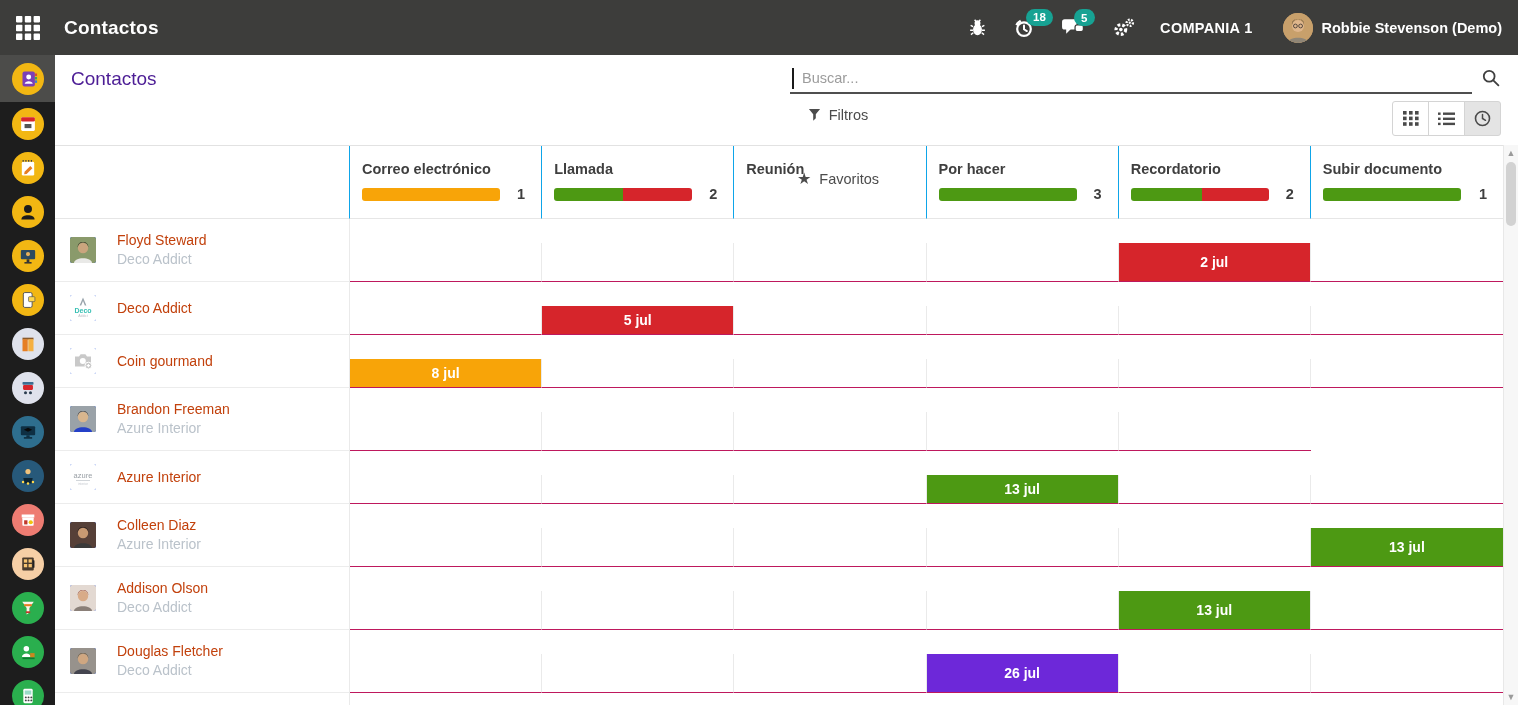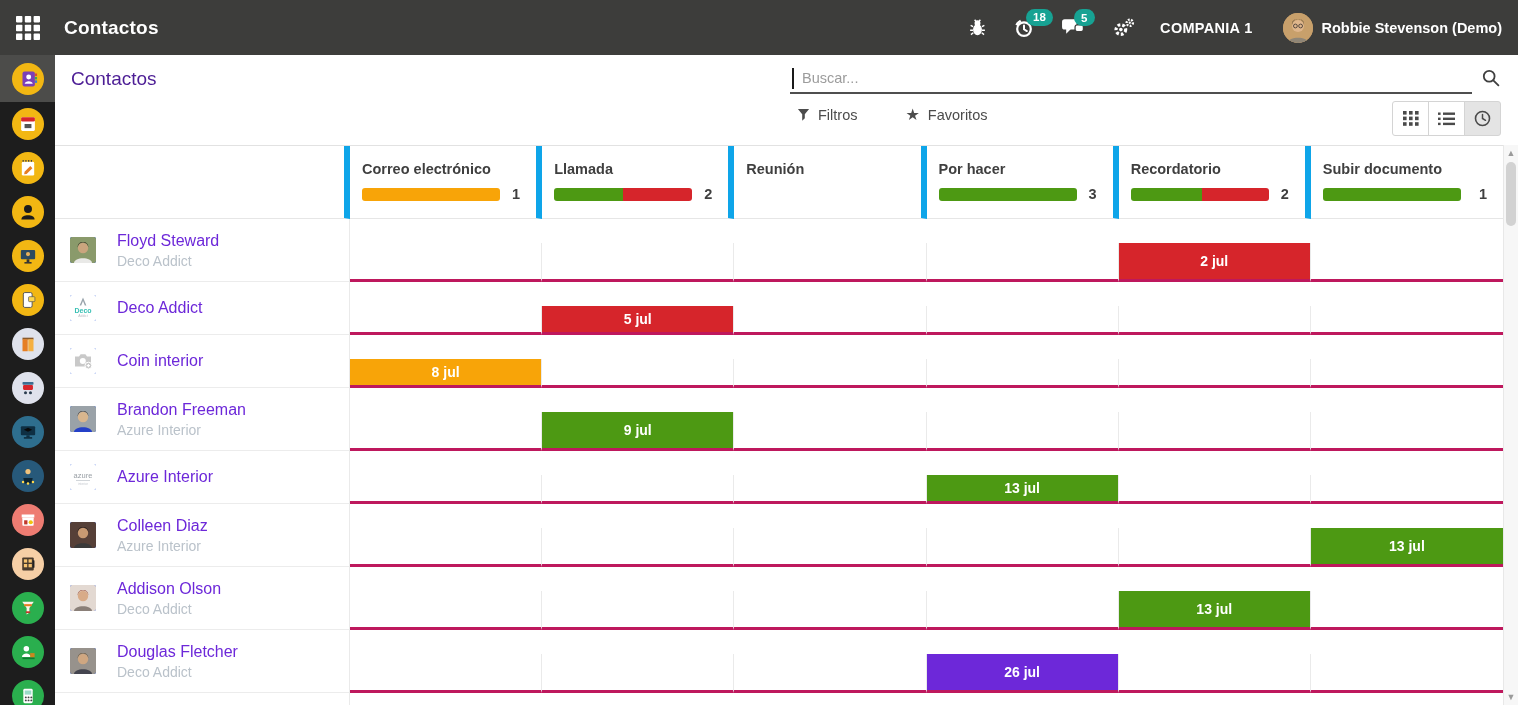--- a/index.html
+++ b/index.html
@@ -27,48 +27,48 @@
   .main { position:absolute; top:55px; left:55px; right:0; bottom:0; background:#fff; }
   .breadcrumb { position:absolute; left:16px; top:13px; font-size:19px; color:#4c1d95; }
 
   .search-wrap { position:absolute; left:735px; top:9px; width:710px; }
   .search-line { position:relative; border-bottom:2px solid #4f4f4f; margin-right:28px; height:30px; display:flex; align-items:center; }
   .caret { position:absolute; left:2px; top:4px; width:2px; height:21px; background:#1a1a1a; }
   .search-input { border:none; outline:none; width:100%; font-size:14.5px; color:#444; padding-left:12px; font-family:"Liberation Sans",sans-serif; background:transparent; }
   .search-input::placeholder { color:#9c9c9c; opacity:1; }
   .search-glass { position:absolute; right:0; top:5px; cursor:pointer; }
 
-  .filters-row { position:absolute; left:742px; top:52px; display:flex; align-items:center; gap:48px; }
+  .filters-row { position:absolute; left:742px; top:52px; display:flex; align-items:center; gap:48px;flex-direction:column; }
   .filter-btn { display:flex; align-items:center; gap:8px; font-size:14.5px; color:#4c4c4c; cursor:pointer; }
   .star-glyph { font-size:16px; color:#4c4c4c; line-height:1; }
 
   .switcher { position:absolute; right:17px; top:46px; display:flex; }
   .sw-btn { width:37px; height:35px; border:1px solid #d4d4d4; background:#fff; display:flex; align-items:center; justify-content:center; margin-left:-1px; cursor:pointer; }
   .sw-btn:first-child { border-radius:3px 0 0 3px; }
   .sw-btn:last-child { border-radius:0 3px 3px 0; }
   .sw-btn.active { background:#e4e4e4; }
 
   
   .table { position:absolute; top:90px; left:0; right:15px; bottom:0; overflow:hidden; border-top:1px solid #e2e2e2; }
   .hdr-row { display:grid; grid-template-columns:295px repeat(6,1fr); height:73px; }
-  .hcell { border-right:6px solid #0ea5e9; border-bottom:1px solid #e6e6e6; padding:15px 12px 0 12px; }
+  .hcell { border-right:1px solid #0ea5e9; border-bottom:1px solid #e6e6e6; padding:15px 12px 0 12px; }
   .hcell:last-child { border-right:none; }
   .hlabel { font-size:14.5px; font-weight:700; color:#3f3f3f; }
   .hbar-row { display:flex; align-items:center; margin-top:9px; }
   .hbar { height:13px; border-radius:3px; overflow:hidden; display:flex; width:138px; cursor:pointer; }
   .hcount { margin-left:auto; font-weight:700; font-size:14.5px; color:#3f3f3f; padding-right:4px; }
 
   .grid-row { display:grid; grid-template-columns:295px repeat(6,1fr); }
   .grid-row.h2 { height:63px; }
   .grid-row.h1 { height:53px; }
   .namecell { display:flex; align-items:center; padding-left:15px; gap:21px; border-right:1px solid #eaeaea; border-bottom:1px solid #ececec; cursor:pointer; overflow:hidden; }
   .avatar { width:26px; height:26px; flex:0 0 26px; overflow:hidden; border-radius:2px; background:#1d4ed8; }
-  .nm { font-size:16px; color:#6d28d9; line-height:1.35; }
+  .nm { font-size:14px; color:#c2410c; line-height:1.35; }
   .sub { font-size:14px; color:#bac2ca; line-height:1.3; }
-  .cell { border-right:1px solid #eaeaea; border-bottom:3px solid #be185d; position:relative; cursor:pointer;margin-top:24px; }
+  .cell { border-right:1px solid #eaeaea; border-bottom:1px solid #be185d; position:relative; cursor:pointer;margin-top:24px; }
   .cell:last-child, .hcell:last-child { border-right:none; }
   .act { position:absolute; inset:0; display:flex; align-items:center; justify-content:center; color:#fff; font-size:14px; font-weight:600; }
   .act.top { align-items:flex-start; padding-top:5px; }
 
   
   .vscroll { position:absolute; top:90px; right:0; bottom:0; width:15px; background:#f7f7f7; border-left:1px solid #e8e8e8; }
   .vs-arrow { position:absolute; left:0; width:14px; text-align:center; color:#9a9a9a; font-size:9px; cursor:pointer; }
   .vs-up { top:3px; } .vs-down { bottom:3px; }
   .vs-thumb { position:absolute; top:17px; left:2px; width:10px; height:64px; background:#d2d2d2; border-radius:5px; cursor:pointer; }
 </style>
@@ -468,21 +468,21 @@
           <div class="grid-row h1">
             <div class="namecell">
               <span class="avatar"><svg width="26" height="26" viewBox="0 0 26 26">
                   <rect width="26" height="26" fill="#fff"></rect>
                   <path d="M5 8.5 h4 l1.6-2.2 h4.8 L17 8.5 h4 v10 H5 z" fill="#c9c9c9"></path>
                   <circle cx="12.8" cy="13" r="3" fill="#fff"></circle>
                   <circle cx="18.4" cy="17.6" r="3.4" fill="#c9c9c9" stroke="#fff" stroke-width="1"></circle>
                   <path d="M18.4 15.9 v3.4 M16.7 17.6 h3.4" stroke="#fff" stroke-width="1.1"></path>
                 </svg></span>
               <span>
-                <div class="nm">Coin interior</div>
+                <div class="nm">Coin gourmand</div>
               </span>
             </div>
             <div class="cell">
               <span class="act" style="background: rgb(248, 164, 8);">8 jul</span>
             </div>
             <div class="cell"></div>
             <div class="cell"></div>
             <div class="cell"></div>
             <div class="cell"></div>
             <div class="cell"></div>
@@ -494,23 +494,20 @@
                   <path d="M4 26 c0-6.5 18-6.5 18 0 z" fill="#2440c8"></path>
                   <circle cx="13" cy="11" r="5.2" fill="#d9b68e"></circle>
                   <path d="M7.8 10.5 a5.2 5.2 0 0 1 10.4 0 c1.2-7.5-11.6-7.5-10.4 0 z" fill="#3a2f26"></path>
                 </svg></span>
               <span>
                 <div class="nm">Brandon Freeman</div>
                 <div class="sub">Azure Interior</div>
               </span>
             </div>
             <div class="cell"></div>
-            <div class="cell">
-              <span class="act" style="background: rgb(77, 153, 19);">9 jul</span>
-            </div>
             <div class="cell"></div>
             <div class="cell"></div>
             <div class="cell"></div>
             <div class="cell"></div>
           </div>
           <div class="grid-row h1">
             <div class="namecell">
               <span class="avatar"><svg width="26" height="26" viewBox="0 0 26 26">
                   <rect width="26" height="26" fill="#fff"></rect>
                   <text x="13" y="14" text-anchor="middle" font-size="7.5" fill="#9aa0a6" font-family="Liberation Sans,sans-serif">azure</text>

